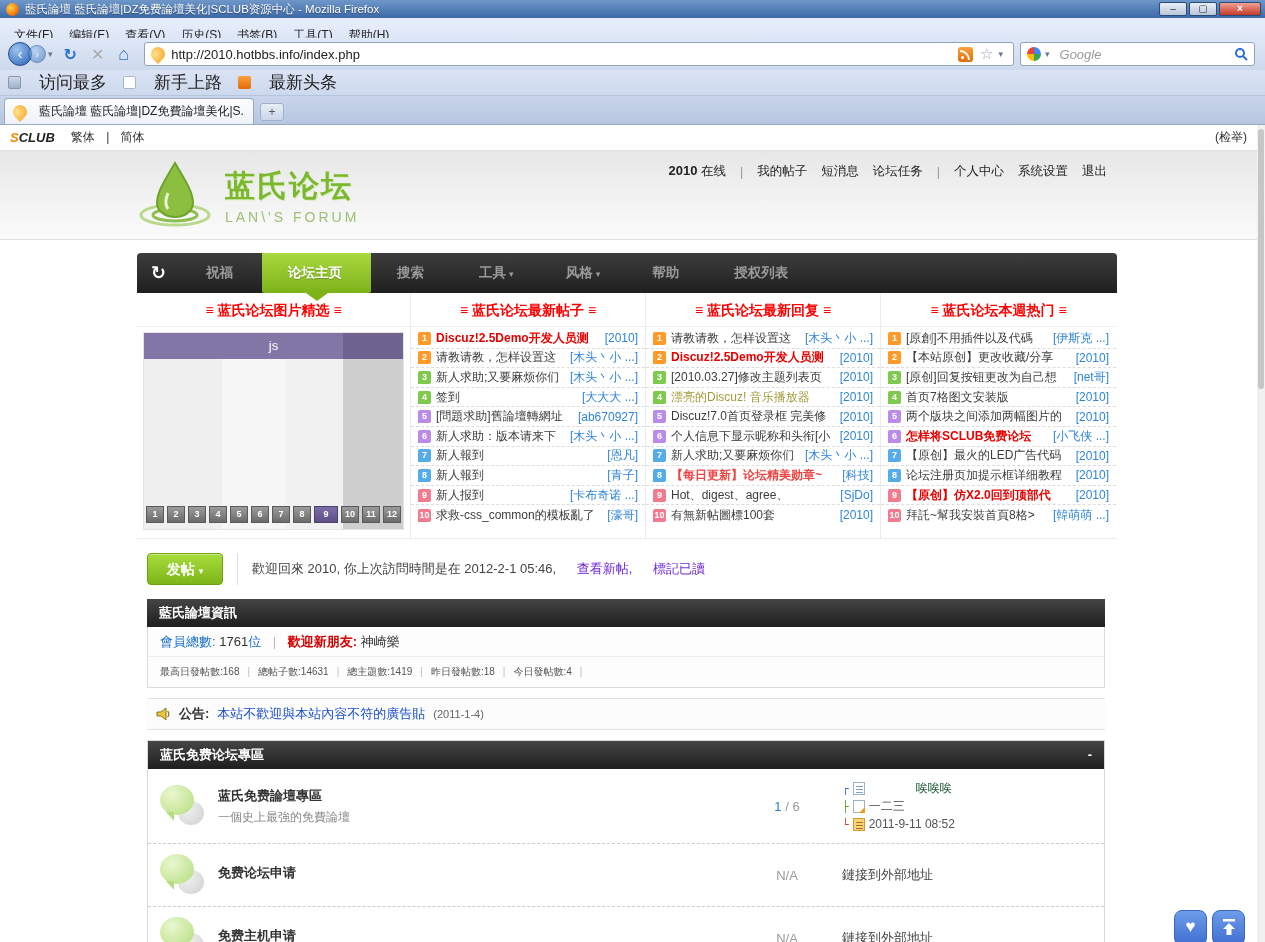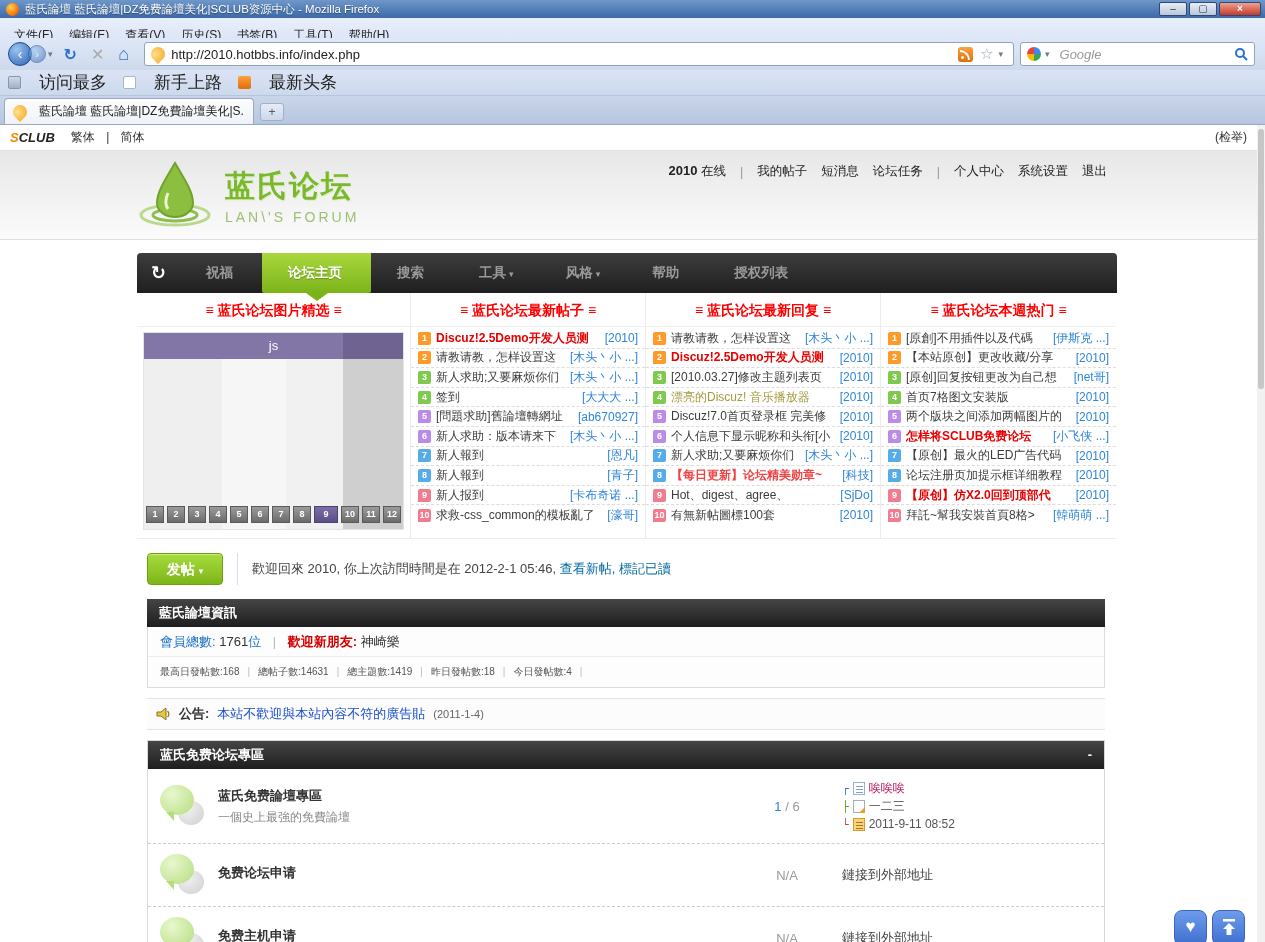--- a/index.html
+++ b/index.html
@@ -91,21 +91,21 @@
   .pauthor { flex:none; color:#2f85d8; white-space:nowrap; margin-left:4px; }
   .t-red { color:#e60000; font-weight:bold; }
   .t-olive { color:#a39a3a; }
   .t-blue { color:#ef4444; font-weight:bold; }
 
   .inner { width:958px; margin-left:10px; }
   .welcome { display:flex; align-items:center; margin-top:14px; }
   .postbtn { width:76px; height:32px; border-radius:4px; background:linear-gradient(#a8dc3c,#7db519); border:1px solid #6da20f; color:#fff; font-size:14px; font-weight:bold; text-align:center; line-height:30px; box-shadow:inset 0 1px 0 rgba(255,255,255,.4); }
   .postbtn .caret { font-size:9px; margin-left:4px; }
   .welcome-text { margin-left:14px; padding-left:14px; border-left:1px solid #ddd; font-size:13px; color:#444; height:32px; line-height:32px; white-space:nowrap; }
-  .welcome-text a { color:#0369a1; text-decoration:none; }
+  .welcome-text a { color:#6d28d9; text-decoration:none;margin-left:17px; }
 
   .secheader { height:28px; background:linear-gradient(#454545,#1e1e1e); color:#fff; font-weight:bold; font-size:13px; line-height:28px; padding:0 12px; display:flex; }
   .secheader .collapse { margin-left:auto; color:#fff; font-weight:bold; }
   .infobox { margin-top:14px; }
   .infobody { border:1px solid #dcdcdc; border-top:none; background:#fdfdfd; }
   .statline1 { height:30px; line-height:30px; padding:0 12px; border-bottom:1px solid #ececec; font-size:13px; white-space:nowrap; }
   .statline1 .lbl-blue { color:#1a6fc9; }
   .statline1 .lbl-red { color:#d40000; font-weight:bold; }
   .statline1 .sep, .statline2 .sep { color:#bbb; margin:0 8px; }
   .statline2 { height:30px; line-height:30px; padding:0 12px; font-size:10px; color:#555; white-space:nowrap; display:flex; }
@@ -126,21 +126,21 @@
   .fstats .lk { color:#2d7fd4; }
   .flast { width:250px; font-size:12px; color:#555; }
   .flast .line { display:flex; align-items:center; gap:4px; height:18px; white-space:nowrap; }
   .conn { font-family:"DejaVu Sans Mono",monospace; font-size:11px; }
   .c-blue { color:#3a6fd0; } .c-green { color:#58a618; } .c-red { color:#d04038; }
   .mini { width:12px; height:13px; flex:none; border:1px solid #9db0c4; background:#fff; position:relative; }
   .mini.doc::after { content:""; position:absolute; left:2px; top:3px; width:7px; height:1px; background:#7aa0d0; box-shadow:0 3px 0 #7aa0d0, 0 6px 0 #7aa0d0; }
   .mini.edit::after { content:""; position:absolute; right:-1px; bottom:-1px; width:0; height:0; border-left:6px solid transparent; border-bottom:6px solid #f39b18; }
   .mini.time { background:#fbd37a; border-color:#d49a2a; }
   .mini.time::after { content:""; position:absolute; left:2px; top:3px; width:7px; height:1px; background:#a8741a; box-shadow:0 3px 0 #a8741a, 0 6px 0 #a8741a; }
-  .flast a { color:#be185d; text-decoration:none; }
+  .flast a { color:#14532d; text-decoration:none;margin-left:47px; }
   .flast .uname { color:#444; }
   .fnote { width:250px; font-size:13px; color:#444; }
   .bubbles { width:46px; height:42px; flex:none; position:relative; }
   .bub { position:absolute; border-radius:50% 50% 50% 50%; }
   .bub.gray { right:2px; bottom:2px; width:26px; height:24px; background:radial-gradient(circle at 35% 30%, #f2f2f2, #cfcfcf); }
   .bub.green { left:0; top:0; width:34px; height:30px; background:radial-gradient(circle at 35% 30%, #e9f7cf, #b5dd7e); }
   .bub.green::after { content:""; position:absolute; left:6px; bottom:-6px; border-left:8px solid transparent; border-top:9px solid #b5dd7e; }
 
   .floaters { position:absolute; right:12px; bottom:-4px; display:flex; gap:5px; }
   .fbtn { width:33px; height:36px; border-radius:8px; background:linear-gradient(#6d9ceb,#3f6fd0); border:1px solid #3a66c0; color:#fff; text-align:center; }

